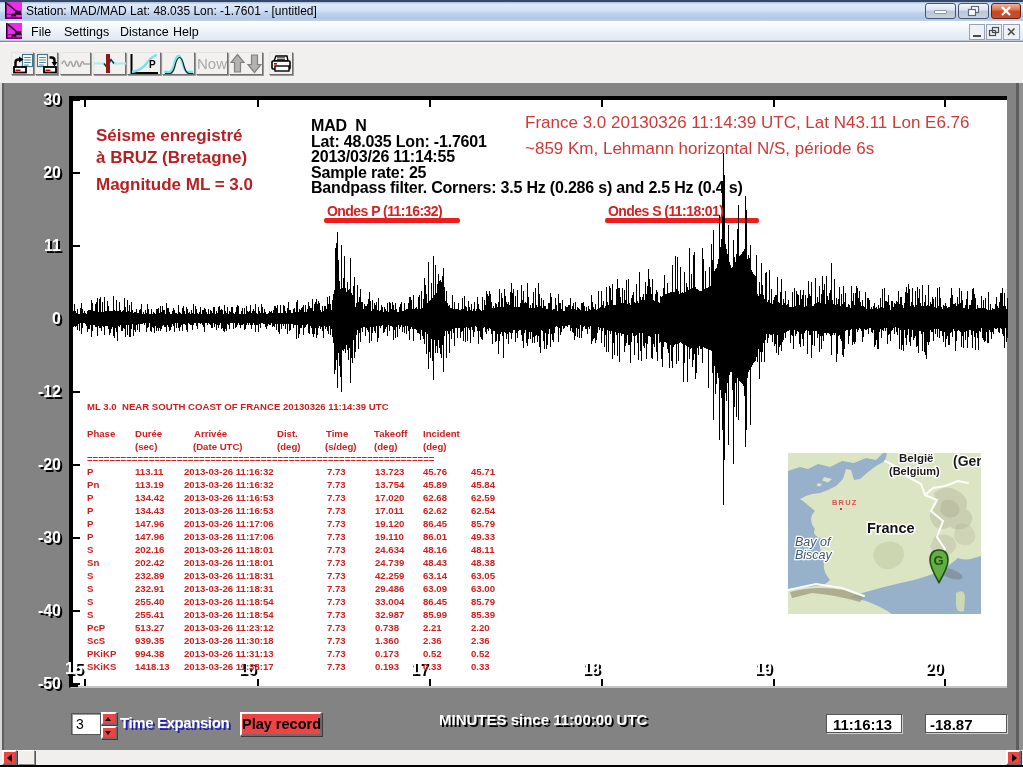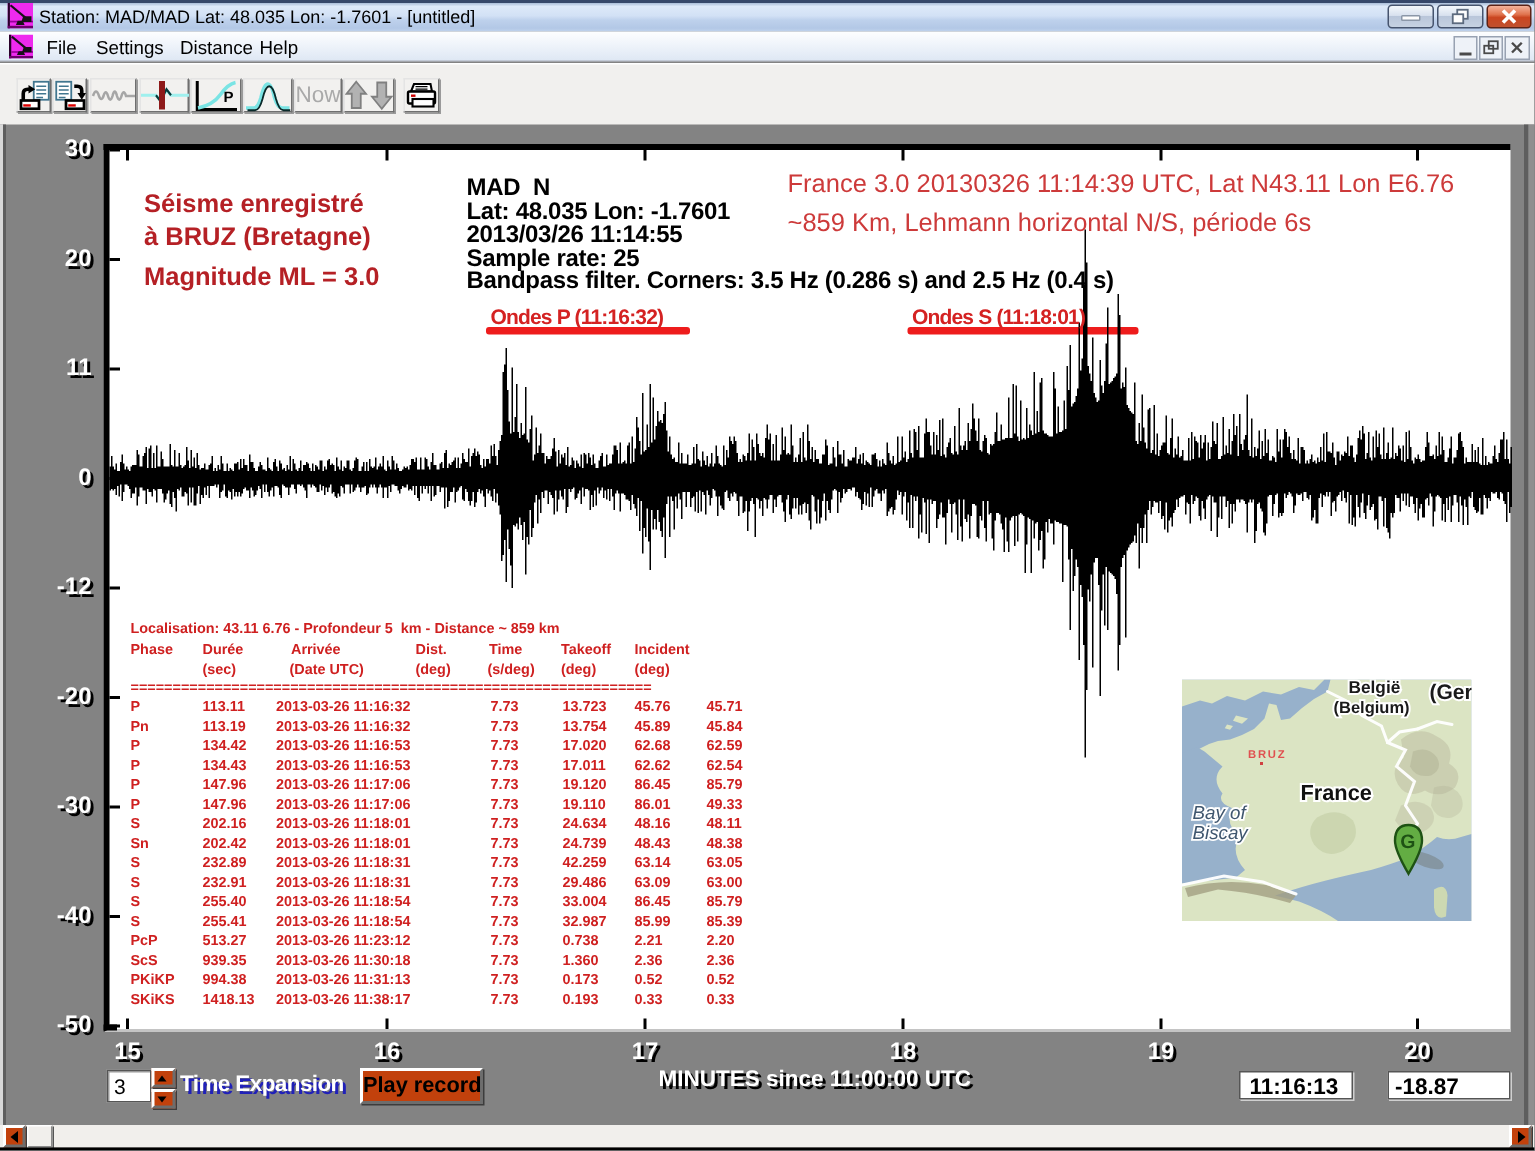--- a/index.html
+++ b/index.html
@@ -1,29 +1,29 @@
 <!DOCTYPE html>
 <html><head><meta charset="utf-8">
 <style>
 *{margin:0;padding:0;box-sizing:border-box}
 body>*{filter:blur(0px)}
 html,body{width:1023px;height:767px;overflow:hidden;background:#838383;
  font-family:"Liberation Sans",sans-serif;position:relative;transform:translateZ(0)}
 .abs{position:absolute}
 .emb{position:absolute;color:#fff;font-weight:bold;font-size:16px;
  text-shadow:2px 2px 0 #000;white-space:nowrap}
-.xl{width:40px;text-align:center;top:693px}
+.xl{width:40px;top:660px}
 .yl{width:40px;text-align:right;left:21px}
 .tk{position:absolute;background:#000}
 .trow{position:absolute;left:0;width:420px;height:13px}
 .trow span{position:absolute;white-space:pre}
 #ptable{position:absolute;left:87px;top:0;width:440px;height:690px;color:#cf2020;
  font-size:9.6px;font-weight:bold;z-index:1}
 #ptable .hd{position:absolute;white-space:pre}
-.btn97{background:#c2410c;border-style:solid;border-width:2px;
+.btn97{background:#ef4444;border-style:solid;border-width:2px;
  border-color:#ffffff #6d6d6d #6d6d6d #ffffff;box-shadow:1px 1px 0 #3c3c3c}
 </style></head>
 <body>
 
 <div class="abs" style="left:0;top:0;width:1023px;height:21px;
  background:linear-gradient(180deg,#a9bdd8 0,#dde9f9 12%,#d2e1f5 45%,#bed1ec 60%,#b3c8e6 88%,#bfd2ec 100%);
  border-top:2px solid #36486a"></div>
 <svg class="abs" style="left:5px;top:2px" width="17" height="17" viewBox="0 0 17 17">
  <rect x="0" y="0" width="17" height="17" fill="#ee2aee"></rect>
  <rect x="0" y="0" width="1.6" height="17" fill="#28002a"></rect>
@@ -193,21 +193,21 @@
 
 <div class="abs" style="left:525px;top:113px;color:#cd3a3a;font-size:17px;z-index:3;white-space:nowrap">France 3.0 20130326 11:14:39 UTC, Lat N43.11 Lon E6.76</div>
 <div class="abs" style="left:525px;top:139px;color:#cd3a3a;font-size:17px;z-index:3;white-space:nowrap">~859 Km, Lehmann horizontal N/S, période 6s</div>
 
 <div class="abs" style="left:327px;top:203px;color:#d42222;font-size:14px;letter-spacing:-0.55px;font-weight:bold;z-index:3">Ondes P (11:16:32)</div>
 <div class="abs" style="left:324px;top:218px;width:136px;height:5px;background:#ee1c1c;z-index:1;border-radius:2px"></div>
 <div class="abs" style="left:608px;top:203px;color:#d42222;font-size:14px;letter-spacing:-0.55px;font-weight:bold;z-index:3">Ondes S (11:18:01)</div>
 <div class="abs" style="left:605px;top:218px;width:154px;height:5px;background:#ee1c1c;z-index:1;border-radius:2px"></div>
 
 <div id="ptable">
- <div class="hd" style="left:0;top:414px">Localisation: 43.11 6.76 - Profondeur 5  km - Distance ~ 859 km</div>
+ <div class="hd" style="left:0;top:401px">ML 3.0  NEAR SOUTH COAST OF FRANCE 20130326 11:14:39 UTC</div>
  <div class="hd" style="left:0;top:428px">Phase</div>
     <div class="hd" style="left:48px;top:428px">Durée</div>
  <div class="hd" style="left:107px;top:428px">Arrivée</div>
     <div class="hd" style="left:190px;top:428px">Dist.</div>
  <div class="hd" style="left:239px;top:428px">Time</div>
     <div class="hd" style="left:287px;top:428px">Takeoff</div>
  <div class="hd" style="left:336px;top:428px">Incident</div>
  <div class="hd" style="left:48px;top:441px">(sec)</div>
     <div class="hd" style="left:106px;top:441px">(Date UTC)</div>
  <div class="hd" style="left:190px;top:441px">(deg)</div>

